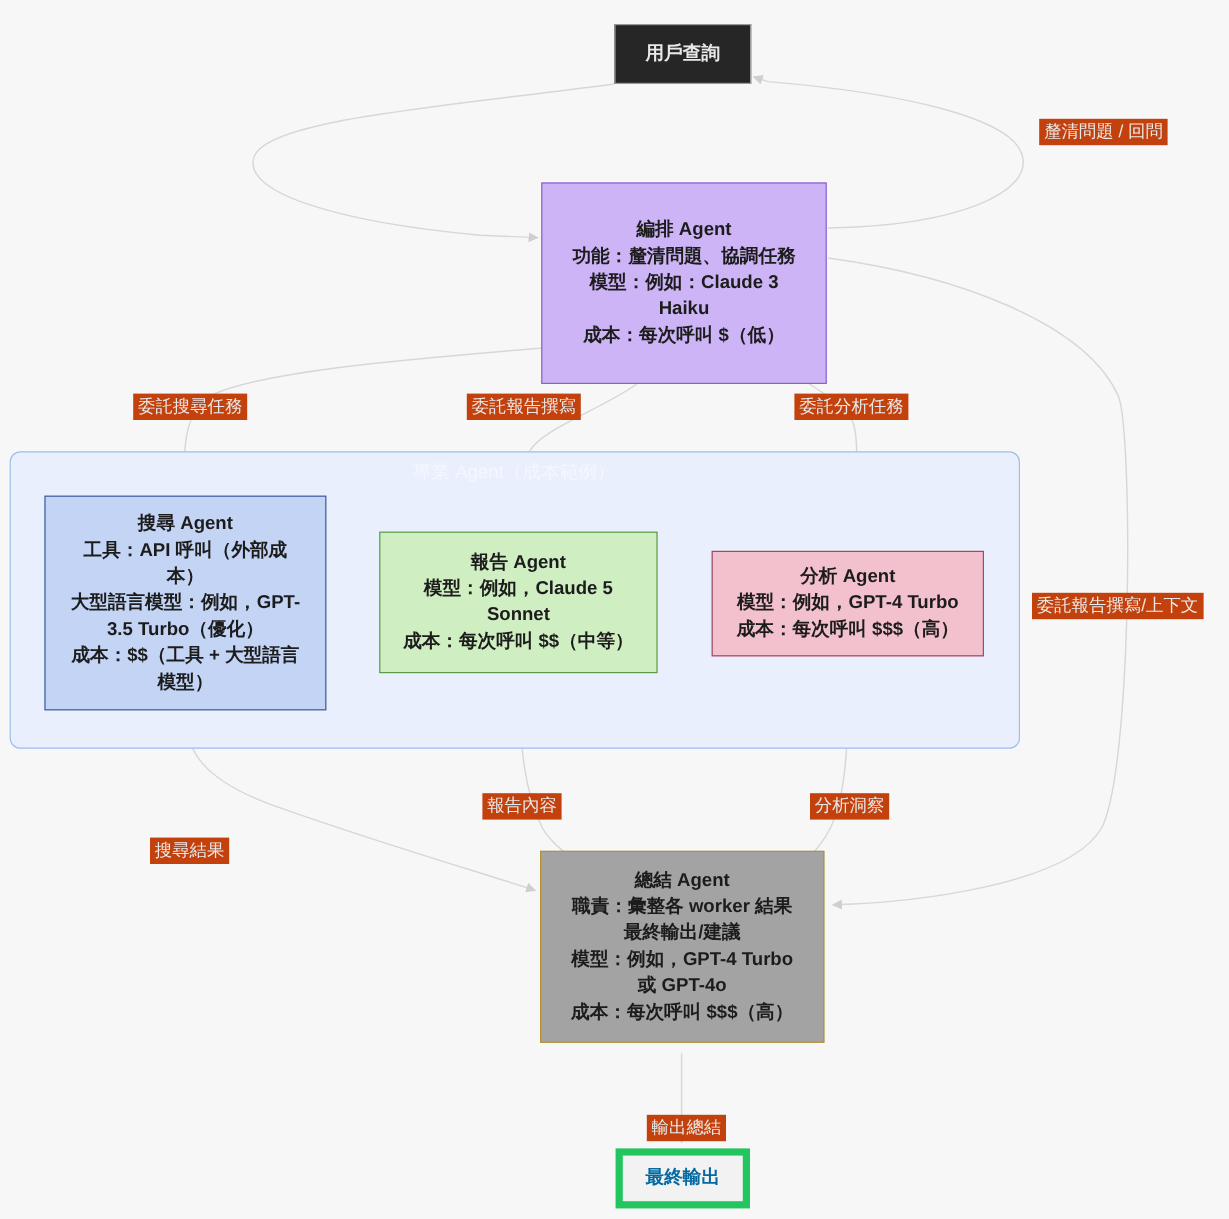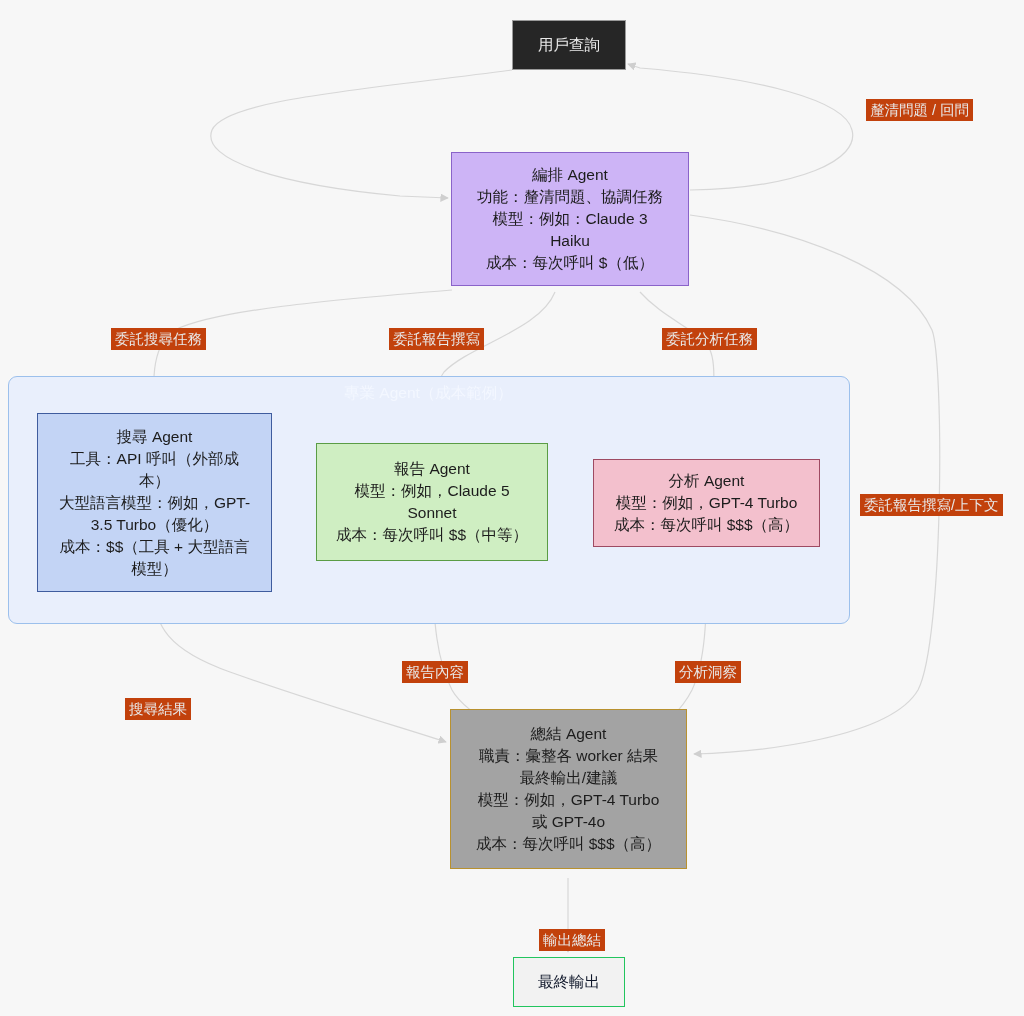--- a/index.html
+++ b/index.html
@@ -31,20 +31,21 @@
     display: flex;
     flex-direction: column;
     align-items: center;
     justify-content: center;
     text-align: center;
     font-size: 15.5px;
     line-height: 1.42;
     color: #1c1c1c;
     padding: 6px 14px;
     z-index: 3;
+    font-weight: bold;
   }
   .node .line { display: block; width: 100%; }
 
   
   .n-dark {
     background: #262626;
     border: 1px solid #9a9a9a;
     color: #e8e8e8;
   }
   .n-purple {
@@ -62,22 +63,22 @@
   .n-pink {
     background: #f3c0cd;
     border: 1px solid #9e4a62;
   }
   .n-yellow {
     background: #a3a3a3;
     border: 1px solid #b8912f;
   }
   .n-plain {
     background: #f2f2f2;
-    border: 1px solid #22c55e;
-    color: #0f172a;
+    border: 6px solid #22c55e;
+    color: #0369a1;
   }
 
   
   #subgraph {
     position: absolute;
     box-sizing: border-box;
     border: 1.4px solid #9cc0ec;
     background: #e9effc;
     border-radius: 9px;
     z-index: 1;
@@ -137,21 +138,21 @@
     </g>
   </svg>
 
   <div id="subgraph" style="left:8px; top:376px; width:842px; height:248px;"></div>
   <div id="subgraph-label" style="left:344px; top:383px;">專業 Agent（成本範例）</div>
 
   <div class="node n-dark" style="left:512px; top:20px; width:114px; height:50px;">
     <span class="line">用戶查詢</span>
   </div>
 
-  <div class="node n-purple" style="left:451px; top:152px; width:238px; height:134px;">
+  <div class="node n-purple" style="left:451px; top:152px; width:238px; height:168px;">
     <span class="line">編排 Agent</span>
     <span class="line">功能：釐清問題、協調任務</span>
     <span class="line">模型：例如：Claude 3</span>
     <span class="line">Haiku</span>
     <span class="line">成本：每次呼叫 $（低）</span>
   </div>
 
   <div class="node n-blue" style="left:37px; top:413px; width:235px; height:179px;">
     <span class="line">搜尋 Agent</span>
     <span class="line">工具：API 呼叫（外部成</span>

